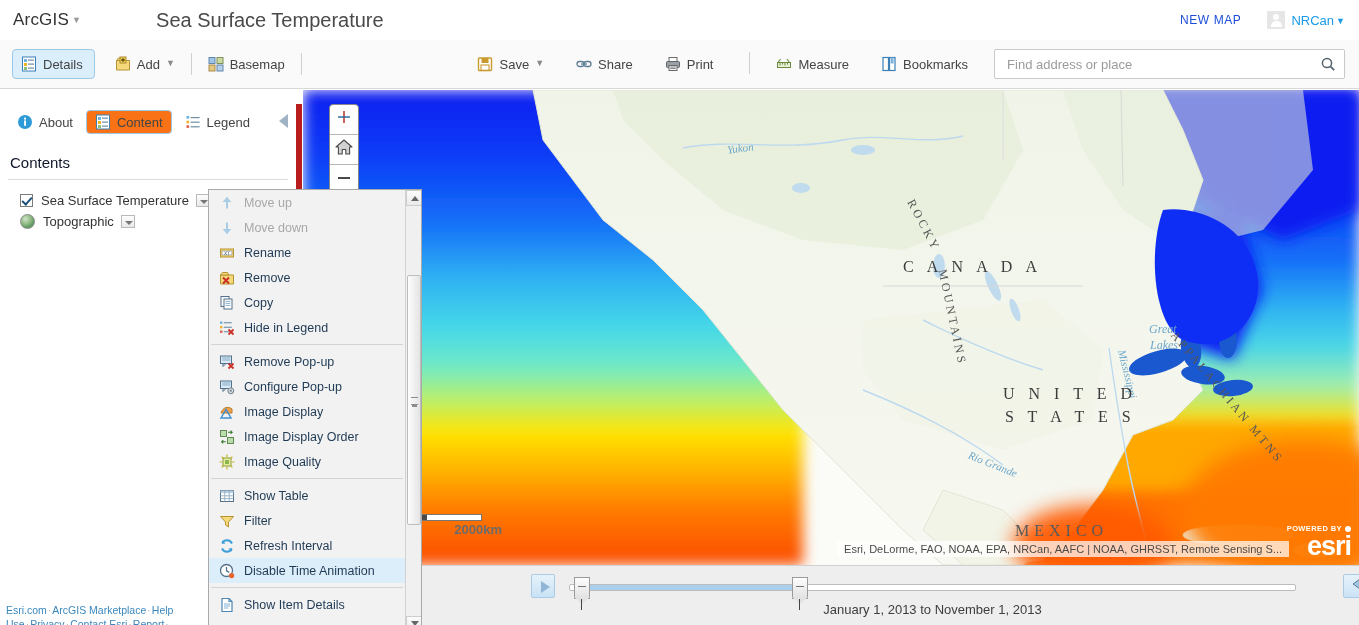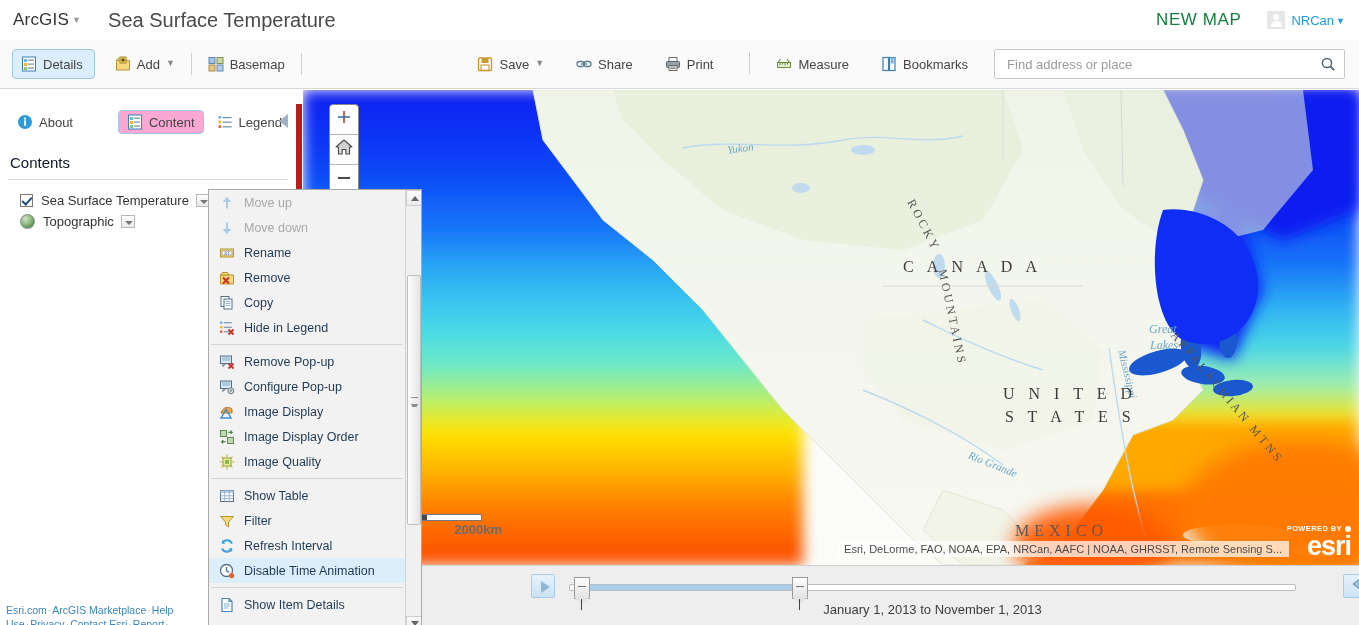--- a/index.html
+++ b/index.html
@@ -8,36 +8,36 @@
     width: 1359px; height: 625px;
     overflow: hidden;
     font-family: "Liberation Sans", sans-serif;
     background: #ffffff;
   }
   #app { position: relative; width: 1359px; height: 625px; }
 
   
   .topbar {
     position: absolute; top: 0; left: 0; width: 1359px; height: 40px;
-    background: #ffffff; display: flex; align-items: center;
+    background: #ffffff; display: flex; align-items: center; gap: 48px;
   }
   .arcgis-logo {
     margin-left: 8px; font-size: 17px; color: #333; letter-spacing: .2px;
     padding: 2px 5px; border-radius: 2px; cursor: pointer;
   }
   .arcgis-logo .caret { color: #999; font-size: 9px; margin-left: 3px; position: relative; top: -2px;}
   .map-title {
     margin-left: 22px; font-size: 20px; color: #4a4a4a; font-weight: normal;
     white-space: nowrap;
   }
   .topbar-right {
     margin-left: auto; display: flex; align-items: center; margin-right: 14px;
   }
   .new-map {
-    font-size: 17px; color: #15803d; letter-spacing: .6px; cursor: pointer; margin-right: 26px; margin-left: 14px;
+    font-size: 12px; color: #1d4ed8; letter-spacing: .6px; cursor: pointer; margin-right: 26px; margin-left: 14px;
   }
   .user-chip { display: flex; align-items: center; cursor: pointer; }
   .avatar {
     width: 18px; height: 18px; background: #e6e6e6; margin-right: 6px;
     display: inline-block; position: relative; border-radius: 1px;
   }
   .avatar::before {
     content: ""; position: absolute; left: 6px; top: 3px; width: 6px; height: 6px;
     border-radius: 50%; background: #fff;
   }
@@ -88,21 +88,21 @@
     position: absolute; top: 104px; left: 0; width: 302px; height: 535px;
     background: #fff; border-right: 6px solid #b91c1c;
   }
   .panel-tabs {
     height: 36px; display: flex; align-items: center; padding-left: 8px; position: relative;
   }
   .ptab {
     display: flex; align-items: center; font-size: 13px; color: #444;
     padding: 4px 9px; border-radius: 4px; cursor: pointer; margin-right: 4px;
   }
-  .ptab.active { background: #f9a8d4; border: 1px solid #9ec8e8; padding: 3px 8px; margin-left: 32px; }
+  .ptab.active { background: #f97316; border: 1px solid #9ec8e8; padding: 3px 8px; }
   .ptab .lbl { margin-left: 6px; }
   .collapse-arrow {
     position: absolute; right: 8px; top: 10px; width: 0; height: 0;
     border-top: 7px solid transparent; border-bottom: 7px solid transparent;
     border-right: 9px solid #9fb3c4; cursor: pointer;
   }
   .contents-title {
     font-size: 15px; color: #0f172a; padding: 14px 0 8px 10px;
   }
   .contents-rule { height: 1px; background: #dcdcdc; margin: 0 8px 10px 8px; }

